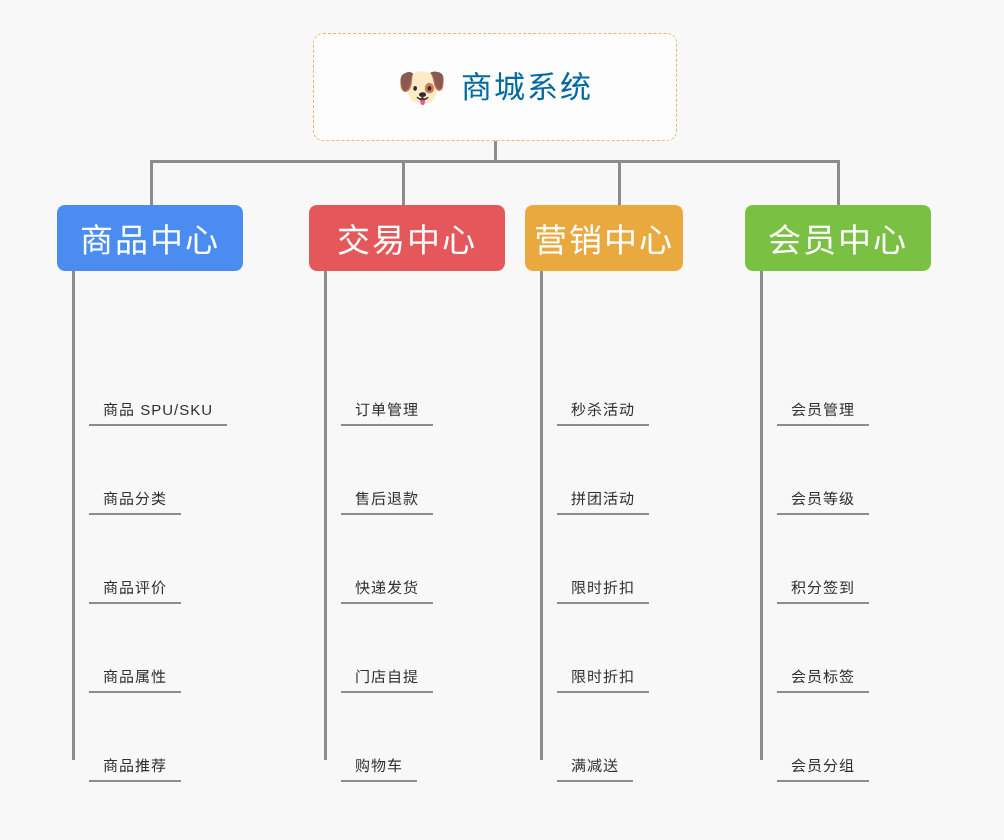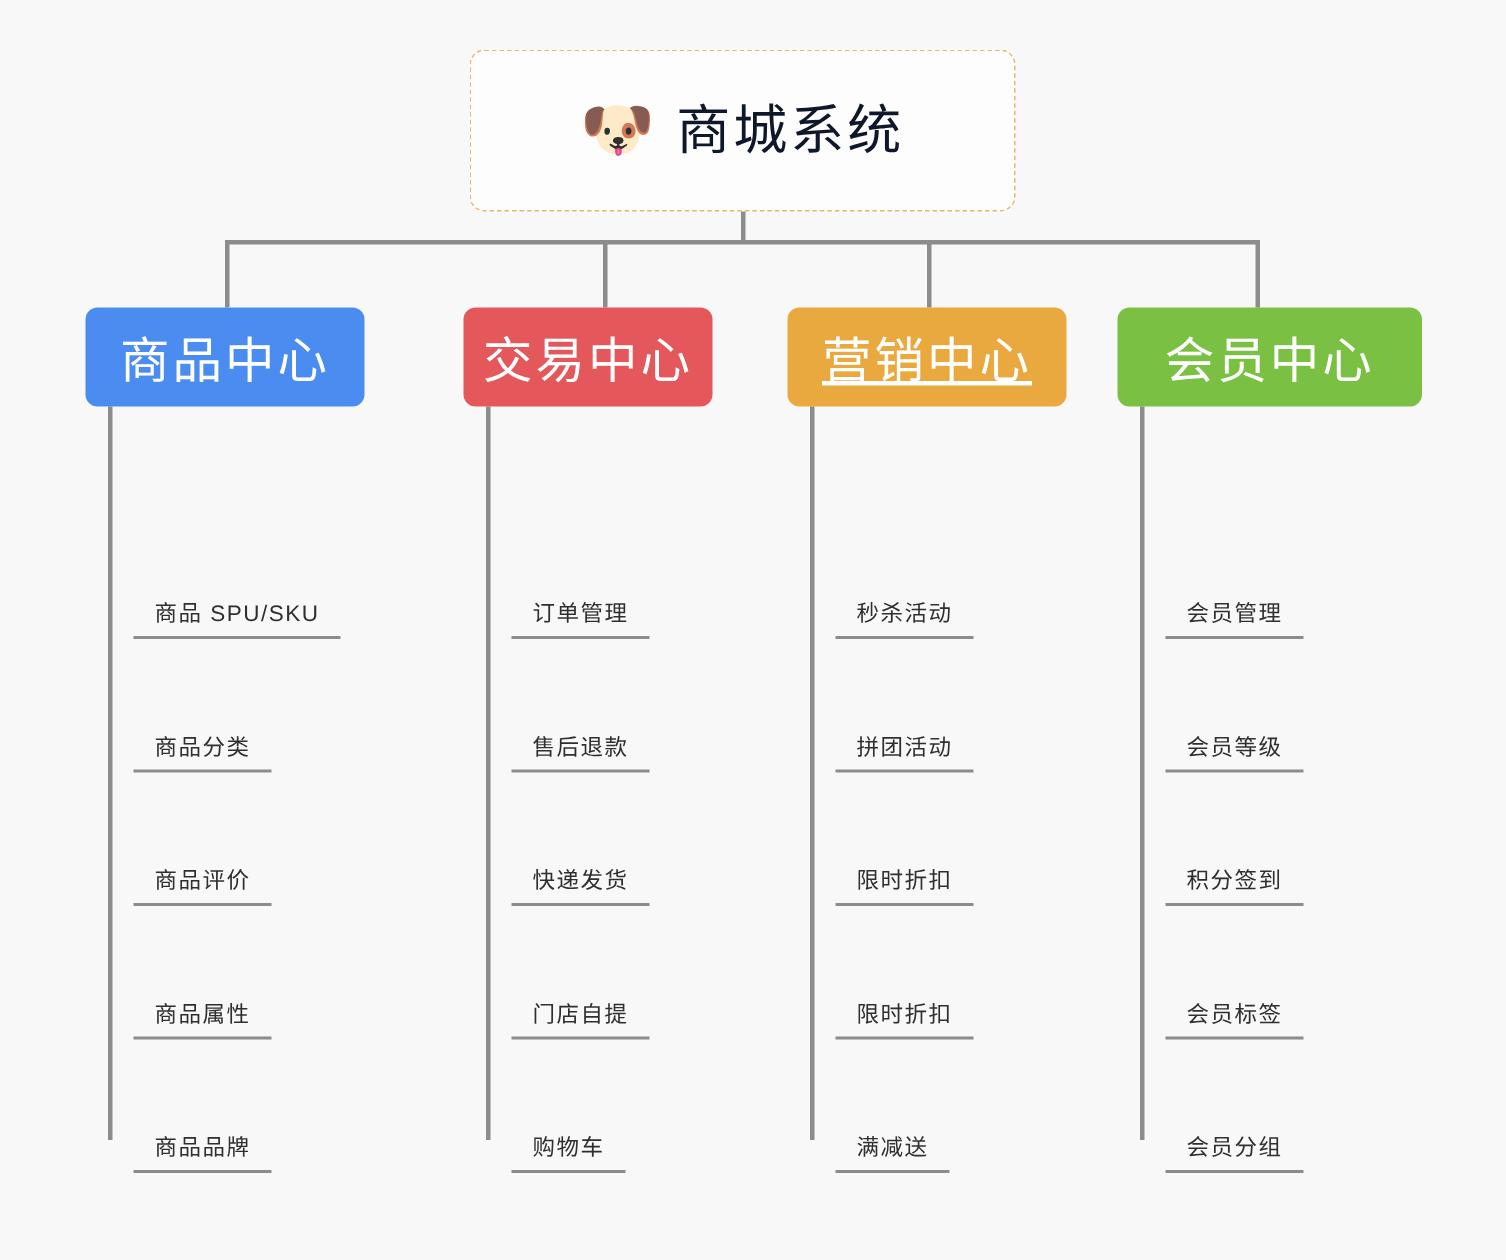--- a/index.html
+++ b/index.html
@@ -36,22 +36,22 @@
     align-items: center;
     justify-content: center;
     gap: 14px;
   }
   .root-emoji {
     font-size: 40px;
     line-height: 1;
     display: block;
   }
   .root-title {
-    font-size: 36px;
-    color: #0f172a;
+    font-size: 31px;
+    color: #0369a1;
     letter-spacing: 2px;
     line-height: 1;
     white-space: nowrap;
   }
 
   
   .conn {
     position: absolute;
     background: #8c8c8c;
   }
@@ -75,23 +75,23 @@
     border-radius: 8px;
     display: flex;
     align-items: center;
     justify-content: center;
     color: #ffffff;
     font-size: 33px;
     letter-spacing: 2px;
     white-space: nowrap;
   }
   .col-0 .cat-header { width: 186px; }
-  .col-1 .cat-header { width: 166px; }
-  .col-2 .cat-header { width: 186px; text-decoration: underline; }
-  .col-3 .cat-header { width: 203px; }
+  .col-1 .cat-header { width: 196px; }
+  .col-2 .cat-header { width: 158px; }
+  .col-3 .cat-header { width: 186px; }
 
   
   .spine {
     position: absolute;
     left: 15px;
     top: 66px;
     width: 3px;
     background: #8c8c8c;
   }
 
@@ -150,20 +150,23 @@
       <li class="leaf">
           <span class="leaf-text">商品分类</span>
         </li>
       <li class="leaf">
           <span class="leaf-text">商品评价</span>
         </li>
       <li class="leaf">
           <span class="leaf-text">商品属性</span>
         </li>
       <li class="leaf">
+          <span class="leaf-text">商品推荐</span>
+        </li>
+      <li class="leaf">
           <span class="leaf-text">商品品牌</span>
         </li>
     </ul>
   </div>
 
   <div class="column col-1">
     <div class="cat-header" style="background:#e4575a;">
       <span>交易中心</span>
     </div>
     <div class="spine" style="height:489px;"></div>

